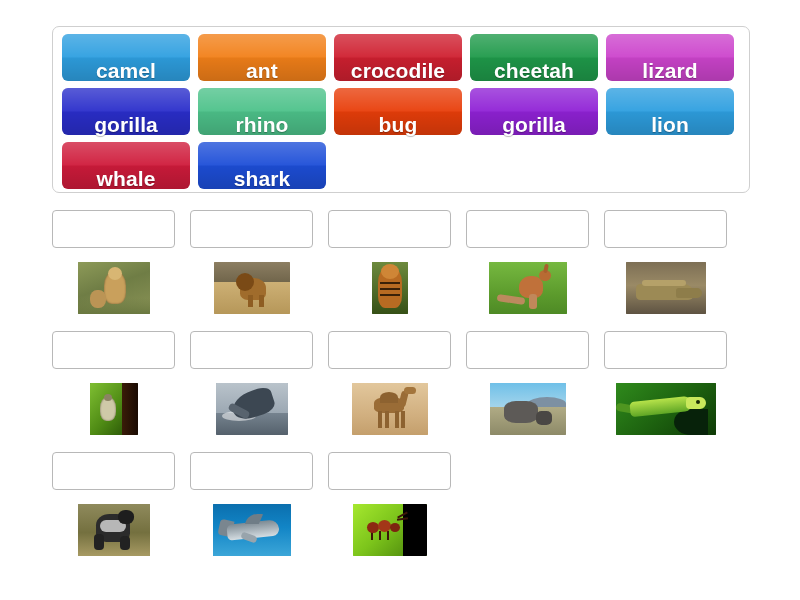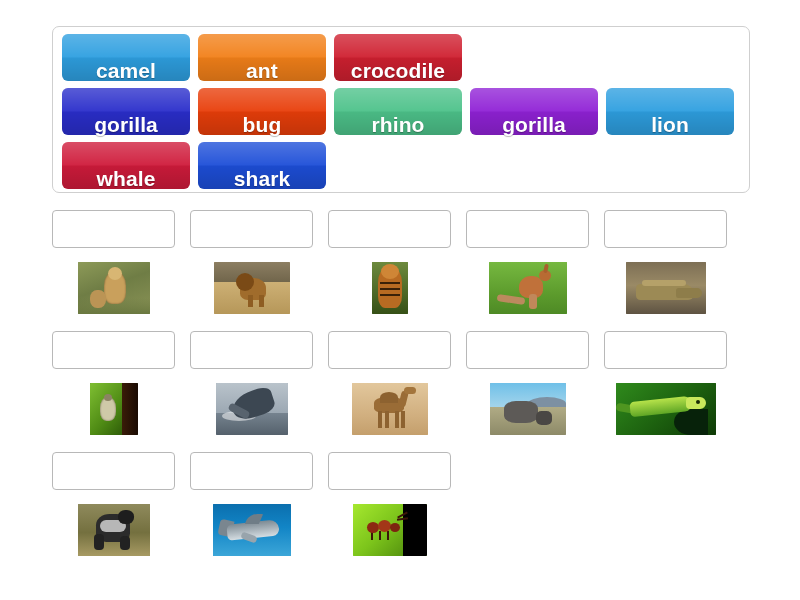--- a/index.html
+++ b/index.html
@@ -290,31 +290,37 @@
   <div class="tile-row">
     <div class="tile" style="background:#2e9fe0">
       <span>camel</span>
     </div>
     <div class="tile" style="background:#f28019">
       <span>ant</span>
     </div>
     <div class="tile" style="background:#cf2030">
       <span>crocodile</span>
     </div>
+    <div class="tile" style="background:#1f9a4a">
+      <span>cheetah</span>
+    </div>
+    <div class="tile" style="background:#cc44cc">
+      <span>lizard</span>
+    </div>
   </div>
 
   <div class="tile-row">
     <div class="tile" style="background:#2a2ecb">
       <span>gorilla</span>
     </div>
+    <div class="tile" style="background:#4dc28a">
+      <span>rhino</span>
+    </div>
     <div class="tile" style="background:#e83e0a">
       <span>bug</span>
-    </div>
-    <div class="tile" style="background:#4dc28a">
-      <span>rhino</span>
     </div>
     <div class="tile" style="background:#9022d6">
       <span>gorilla</span>
     </div>
     <div class="tile" style="background:#2e9fe0">
       <span>lion</span>
     </div>
   </div>
 
   <div class="tile-row">

